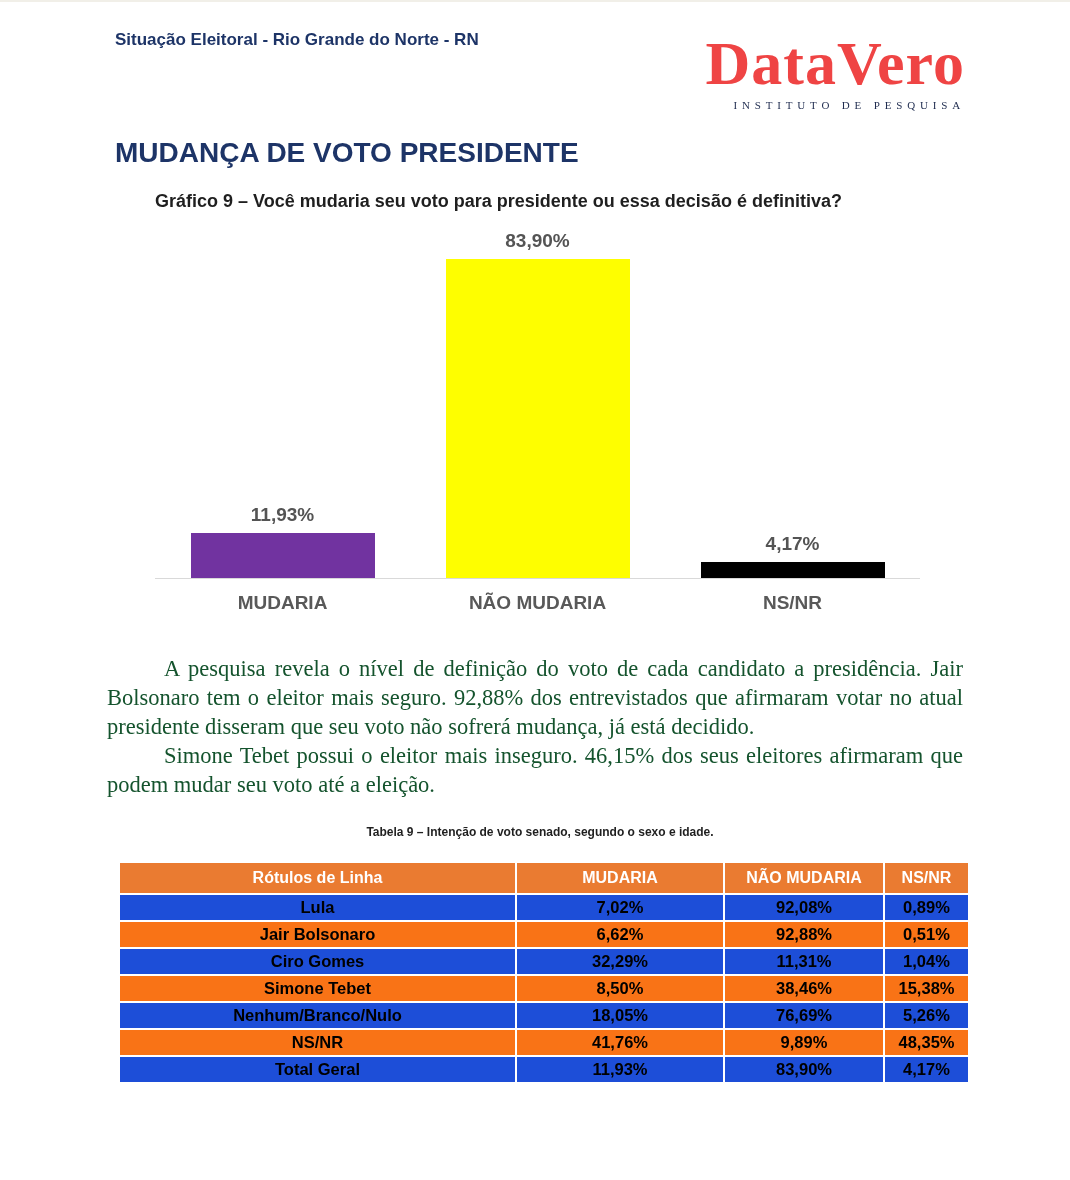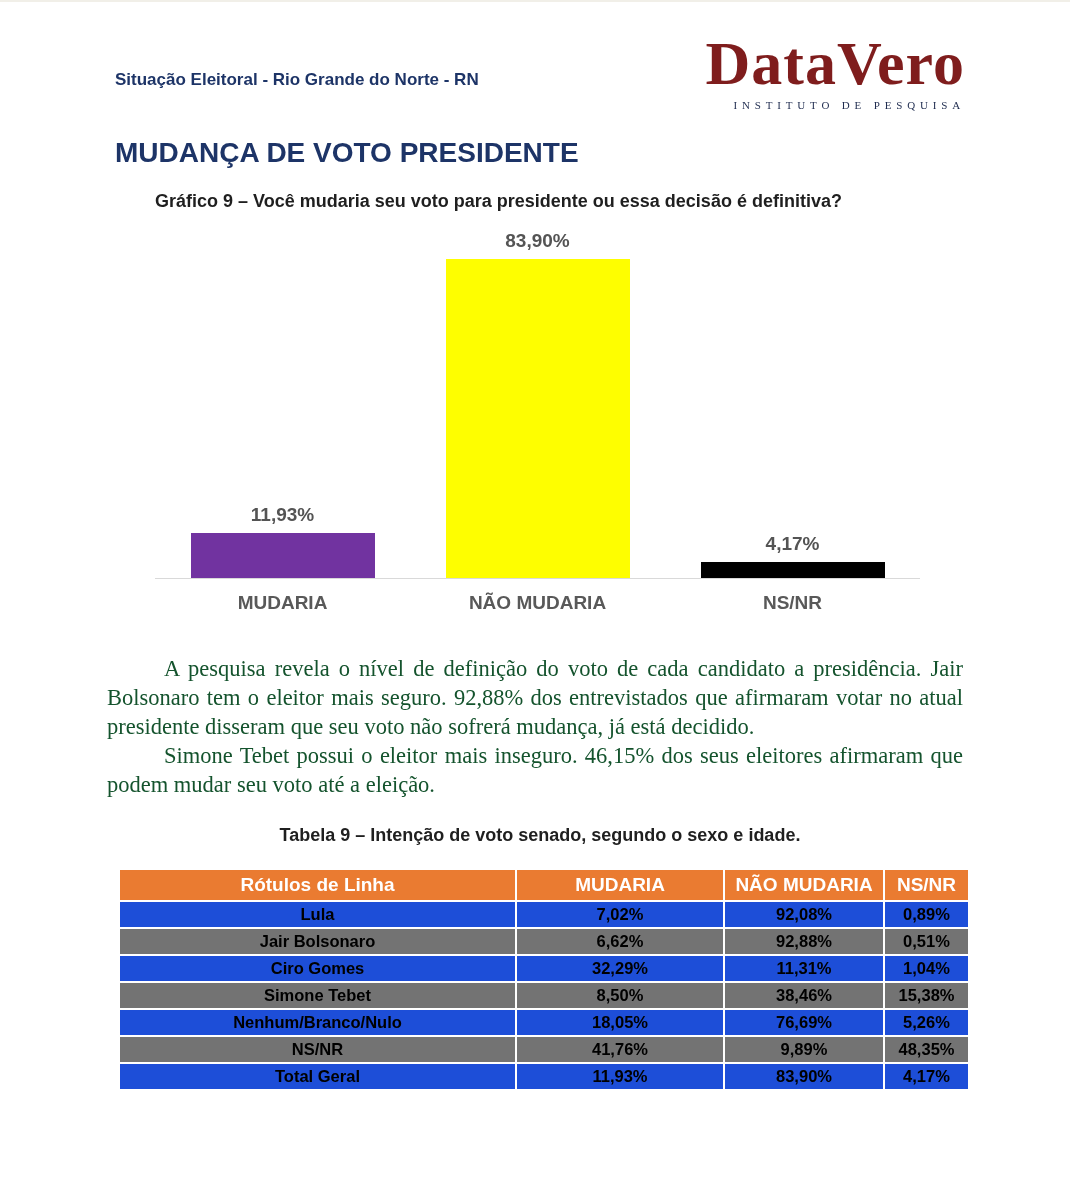--- a/index.html
+++ b/index.html
@@ -13,28 +13,27 @@
     width: 1070px; height: 1180px;
     background: #fff;
     padding: 28px 105px 0 115px;
     border-top: 2px solid #f1efe8;
     overflow: hidden;
   }
 
   
   .top-row { display: flex; justify-content: space-between; align-items: flex-start; }
   .header-left {
-    margin-top: 40px;
     font-size: 17px; font-weight: bold; color: #1d3467;
   }
   .logo { text-align: right; margin-top: 2px; }
   .logo-name {
     font-family: "Liberation Serif", serif;
     font-weight: bold; font-size: 62px; line-height: 1;
-    color: #7f1d1d; letter-spacing: 1px;
+    color: #ef4444; letter-spacing: 1px;
   }
   .logo-sub {
     font-family: "Liberation Serif", serif;
     font-size: 11px; color: #1f2c4f;
     letter-spacing: 0.44em; margin-top: 5px; white-space: nowrap;
   }
 
   
   .section-title {
     margin-top: 26px;
@@ -62,37 +61,37 @@
   .body-text {
     margin-top: 40px; margin-left: -8px; width: 856px;
     font-family: "Liberation Serif", serif;
     font-size: 22.5px; line-height: 29px; text-align: justify; color: #14532d;
   }
   .body-text p { text-indent: 57px; }
 
   
   .table-title {
     margin-top: 26px; text-align: center;
-    font-size: 18px; font-weight: bold; color: #1f1f1f;
+    font-size: 12px; font-weight: bold; color: #1f1f1f;
   }
   table.data-table {
     margin-top: 22px; margin-left: 3px;
     width: 850px; border-collapse: collapse; table-layout: fixed;
   }
   .data-table th, .data-table td {
     border: 2px solid #ffffff;
     font-weight: bold; text-align: center; overflow: hidden; white-space: nowrap;
   }
   .data-table th {
     background: #ea7b31; color: #ffffff;
-    font-size: 19px; height: 32px; padding: 2px 4px;
+    font-size: 16px; height: 32px; padding: 2px 4px;
   }
   .data-table td { font-size: 16.5px; height: 27px; padding: 1px 4px; color: #000; }
   tr.band-dark td { background: #1d4ed8; }
-  tr.band-light td { background: #737373; }
+  tr.band-light td { background: #f97316; }
   .col-label { width: 397px; }
   .col-mudaria { width: 208px; }
   .col-naomudaria { width: 160px; }
   .col-nsnr { width: 85px; }
 </style>
 </head>
 <body>
 
 <div class="page">
 

